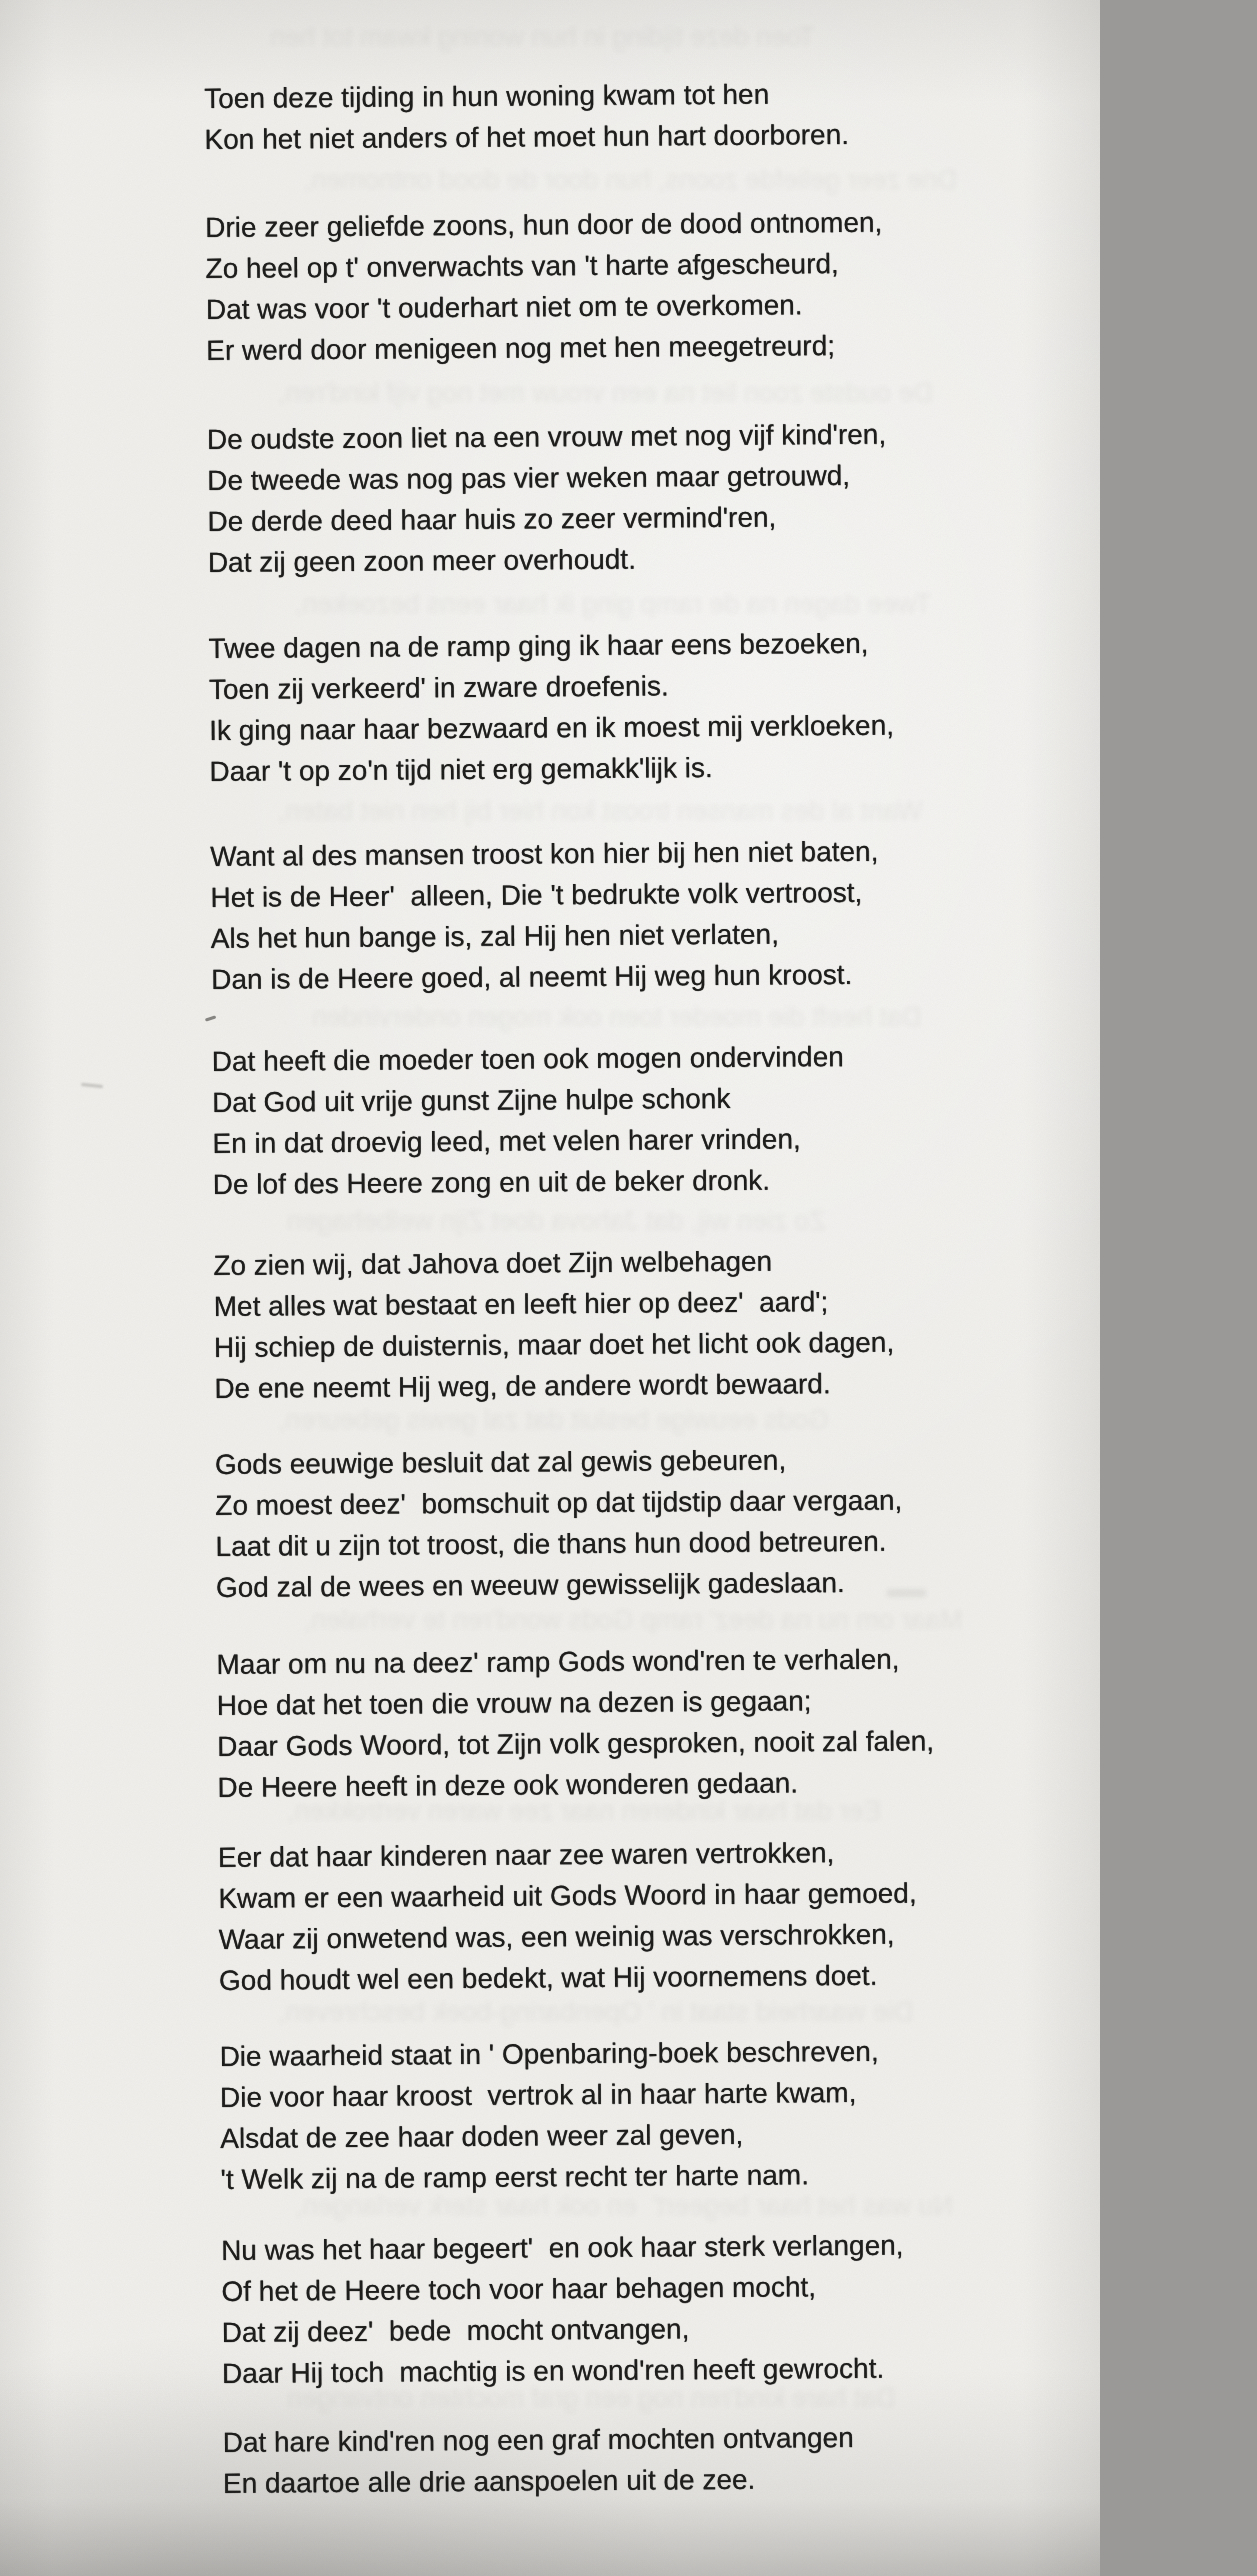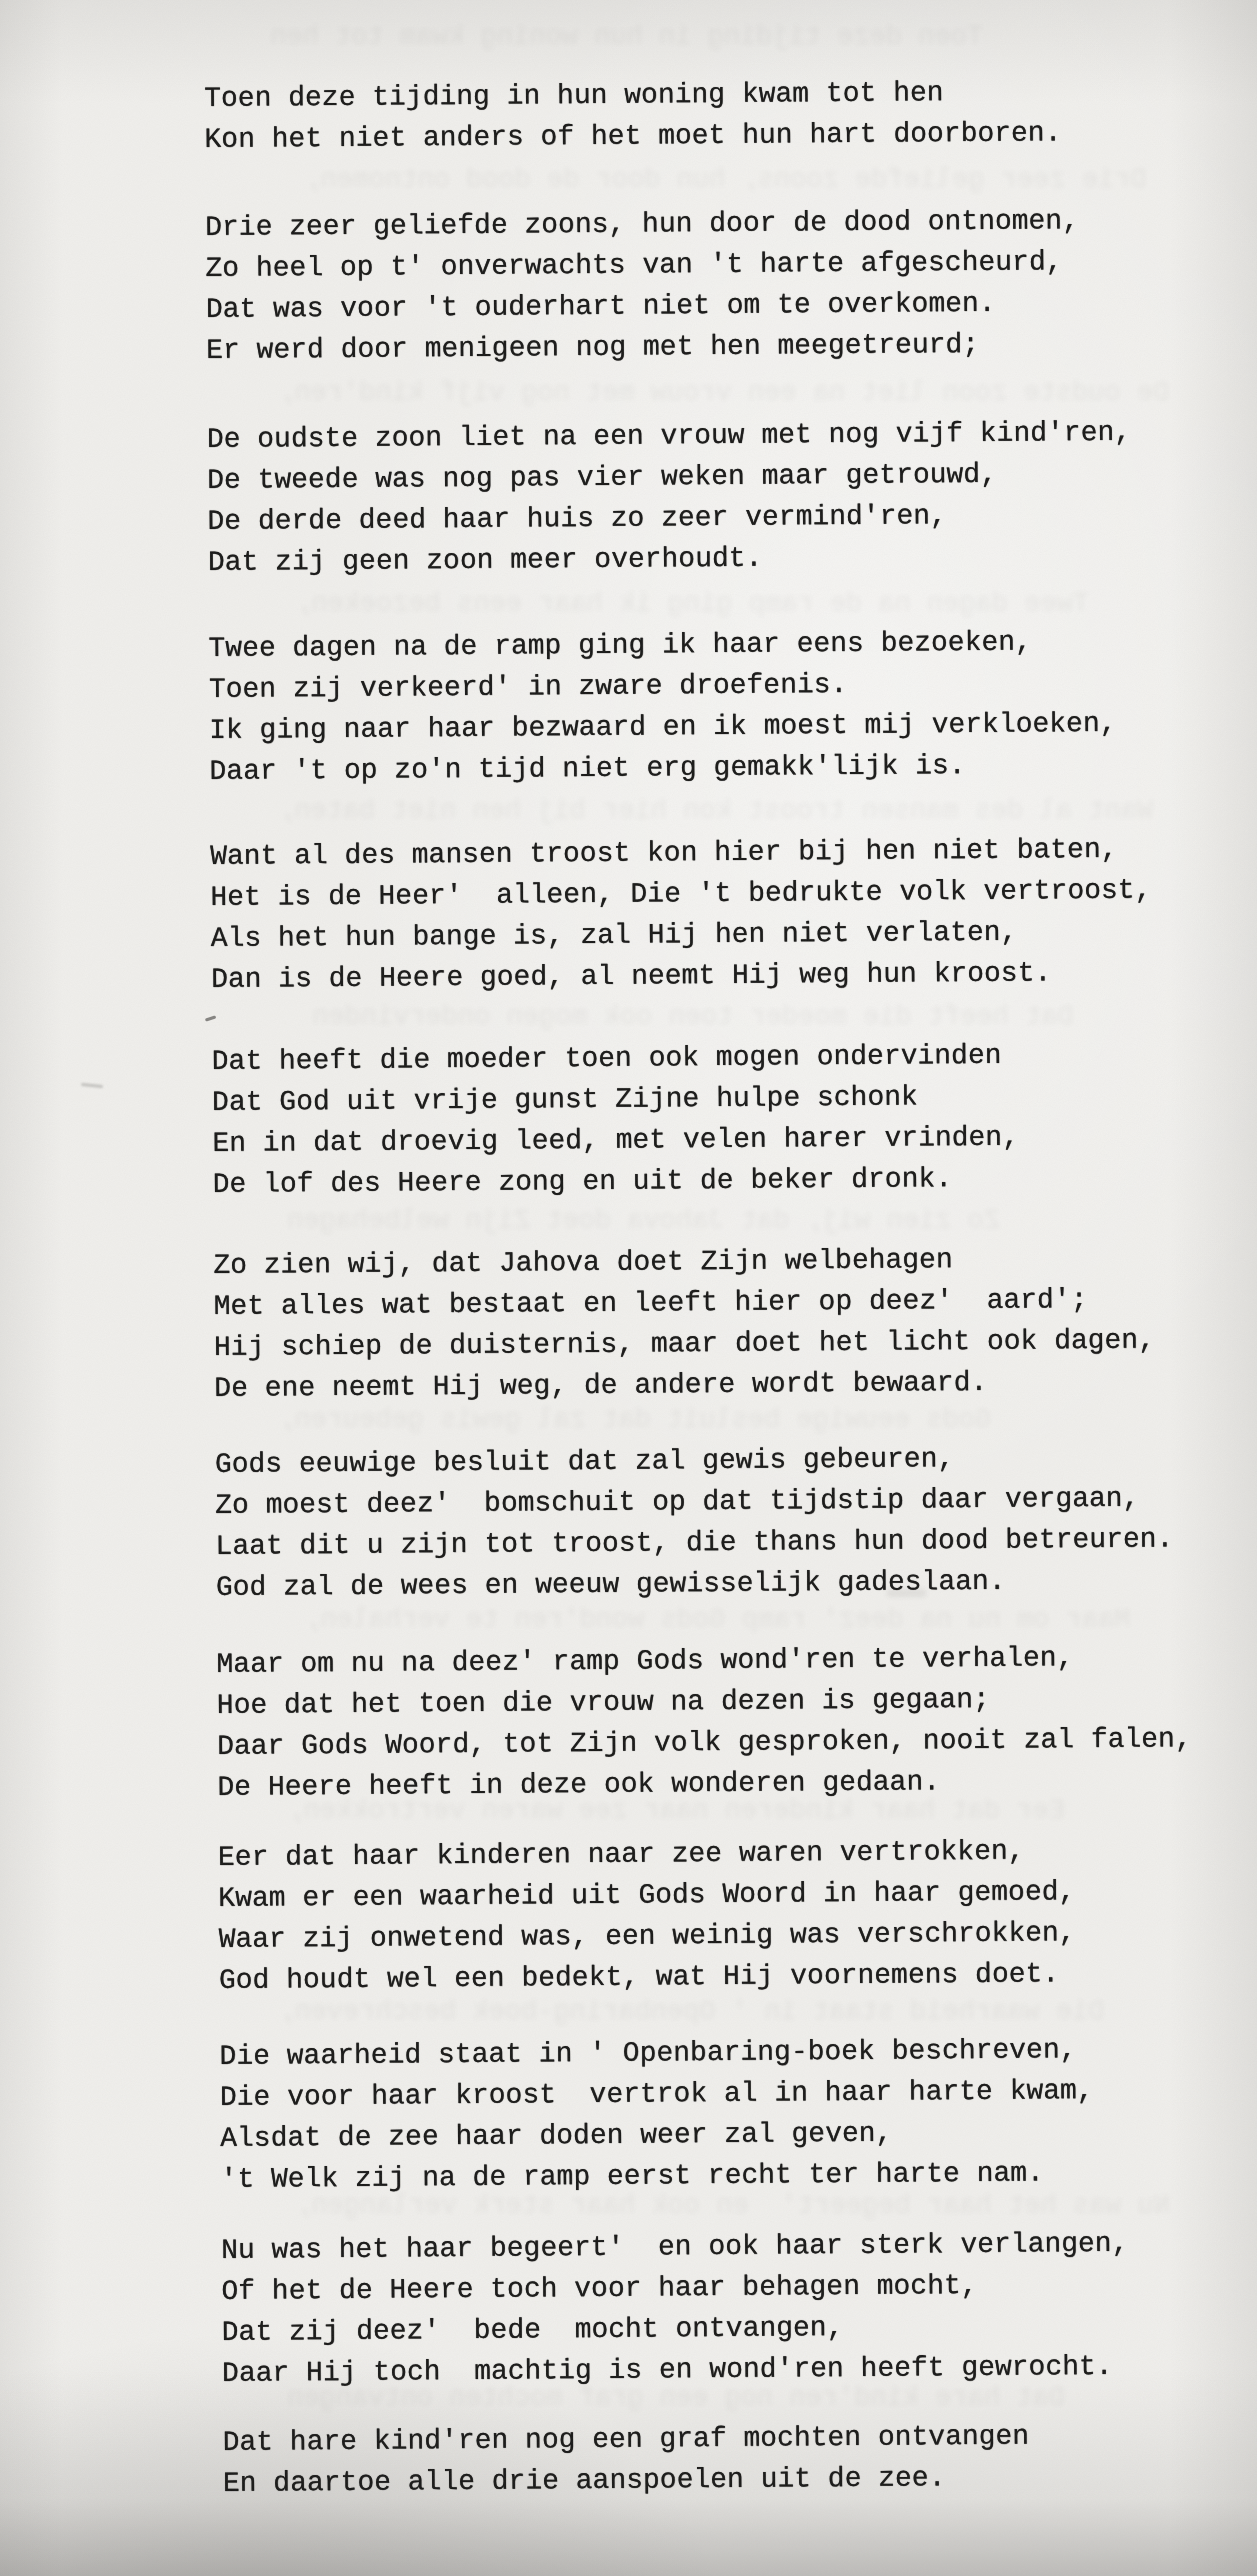--- a/index.html
+++ b/index.html
@@ -1,28 +1,28 @@
 <!DOCTYPE html>
 <html style="font-size:13.5px"><head>
 <meta charset="utf-8">
 <style>
   html,body{margin:0;padding:0;background:#9a9997;}
   .page{
     position:relative;
-    width:1257px;height:2576px;
+    width:1100px;height:2576px;
     overflow:hidden;
     background:
       radial-gradient(ellipse 759px 1180px at 68% 28%, rgba(255,255,255,0.40), rgba(255,255,255,0) 70%),
       linear-gradient(to bottom, rgba(110,108,105,0.10) 0%, rgba(110,108,105,0) 4%),
       linear-gradient(to top, rgba(70,68,66,0.30) 0%, rgba(110,108,105,0.12) 3%, rgba(110,108,105,0) 8%),
       linear-gradient(to right, rgba(110,108,105,0.10) 0%, rgba(110,108,105,0) 5%),
       linear-gradient(to left, rgba(110,108,105,0.12) 0%, rgba(110,108,105,0) 7%),
       radial-gradient(ellipse 675px 422px at 20% 102%, rgba(80,78,76,0.18), rgba(80,78,76,0) 70%),
       #f0efec;
-    font-family:Liberation Mono, monospace;
+    font-family:Liberation Sans, sans-serif;
   }
   .poem{
     position:absolute;left:204px;top:0;width:928px;
     transform:rotate(-0.45deg);
     transform-origin:0 76px;
     color:#191919;
   }
   .stanza{position:absolute;left:0;}
   .line{
     font-size:28px;

